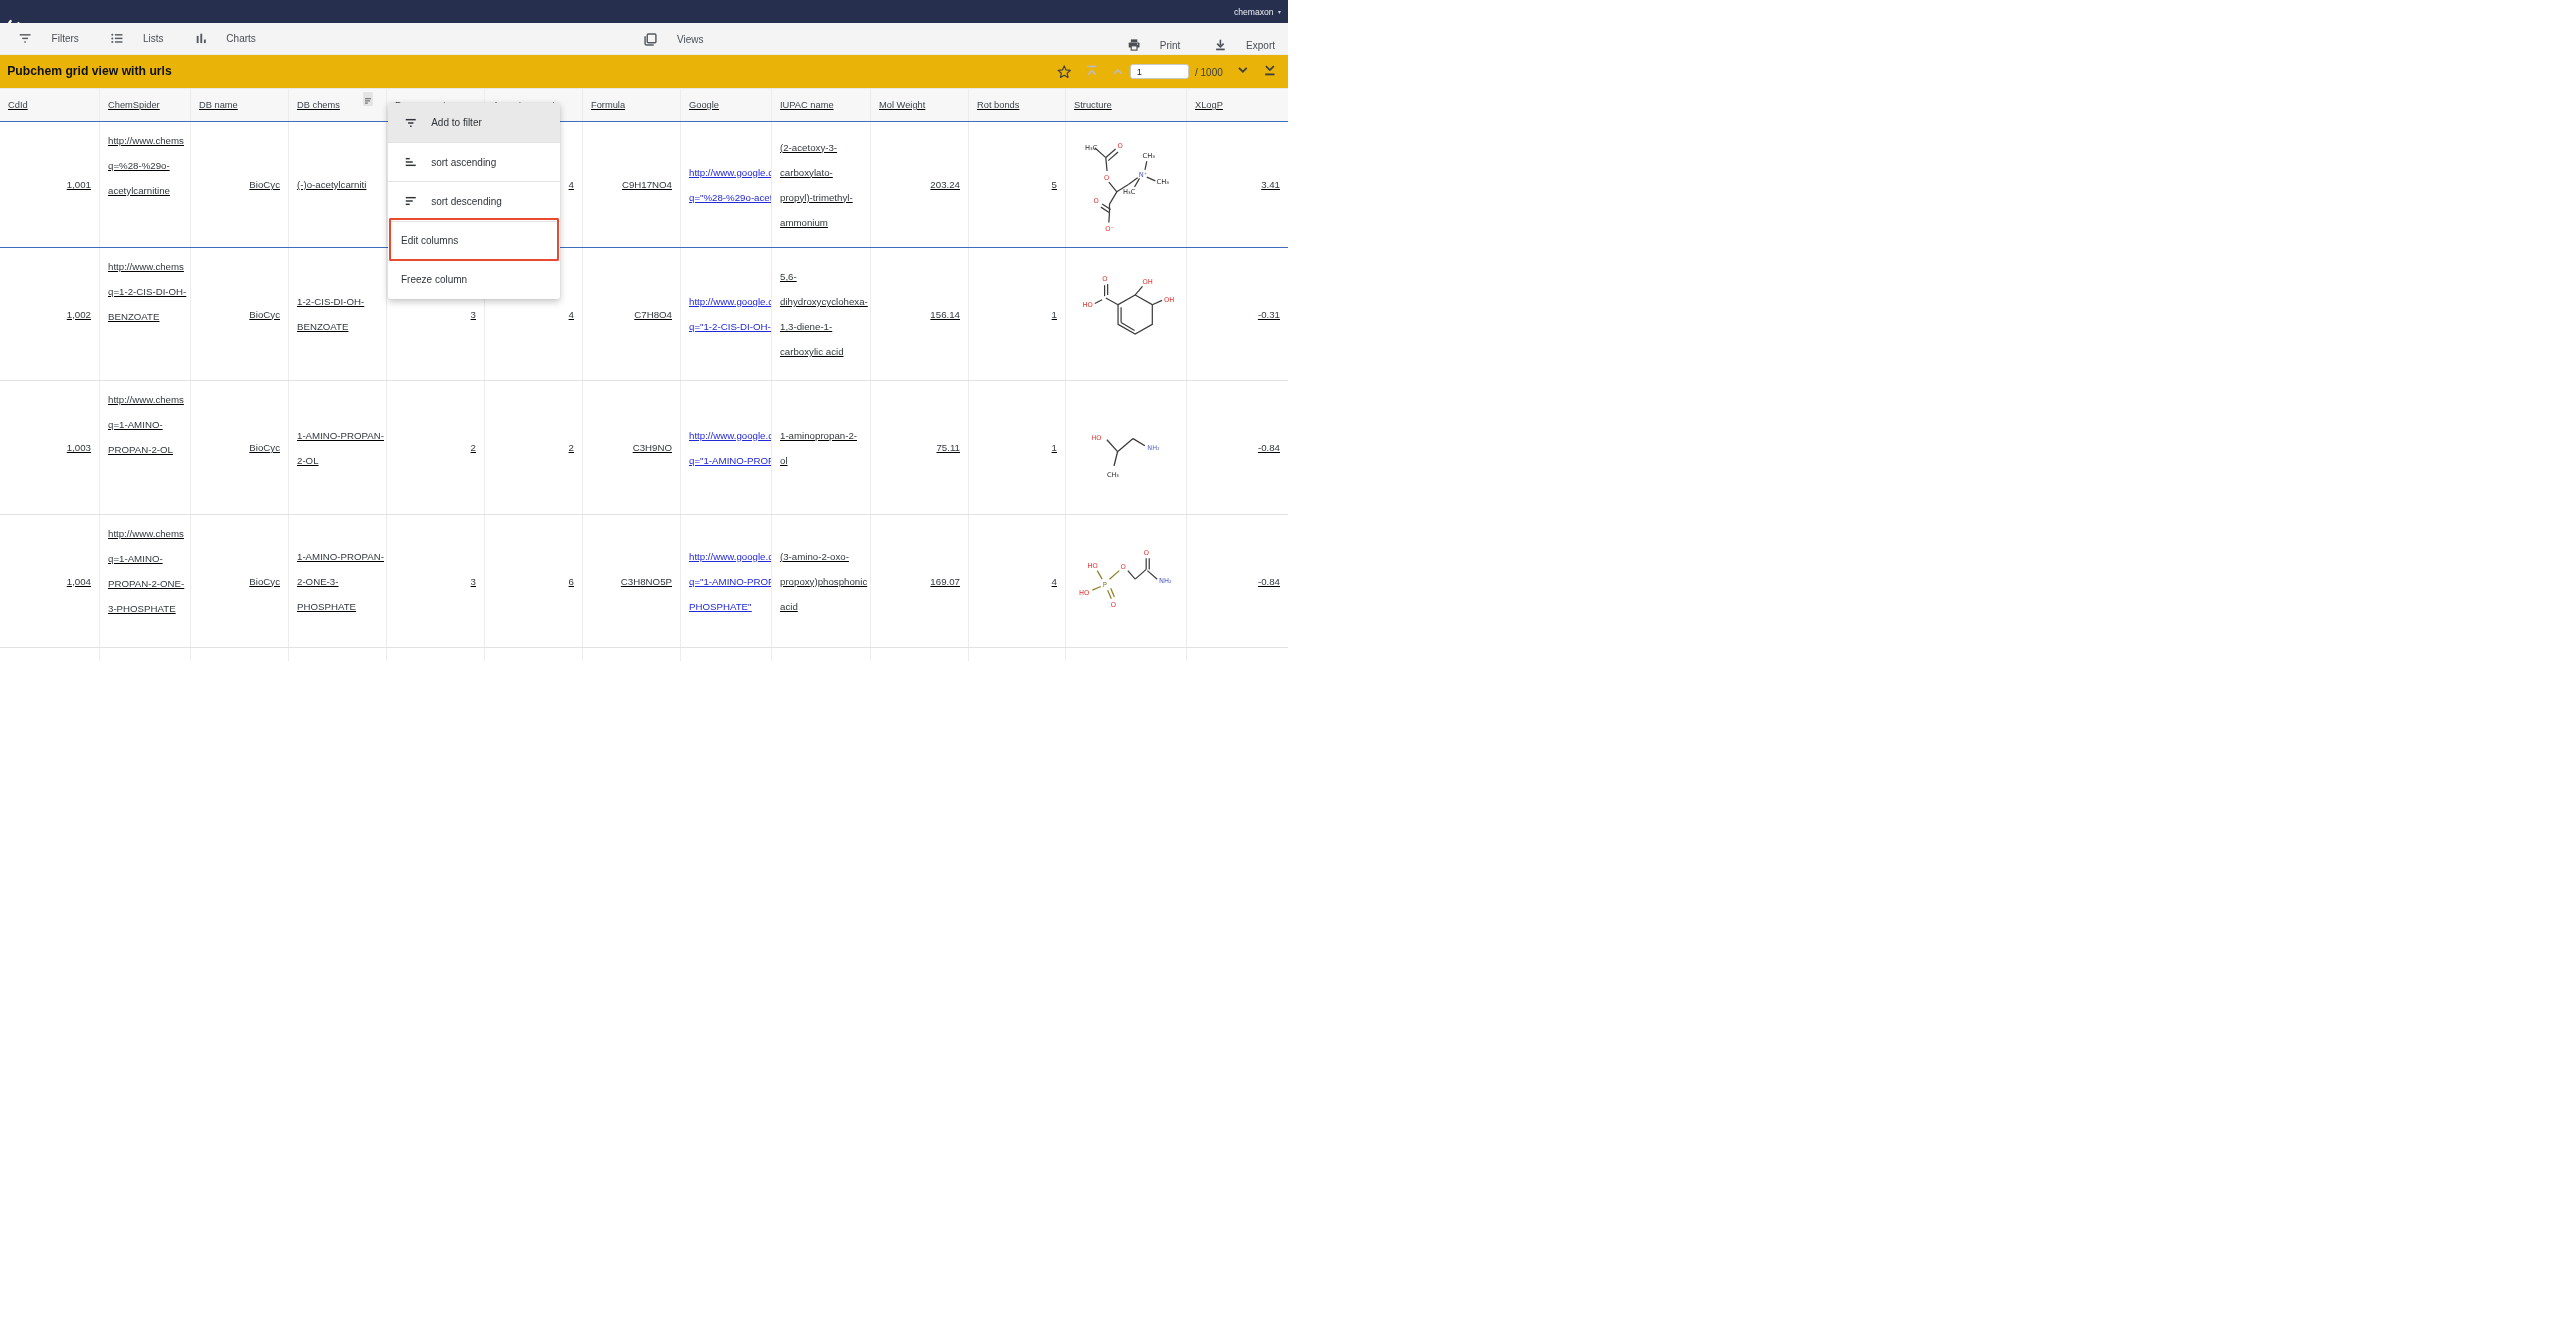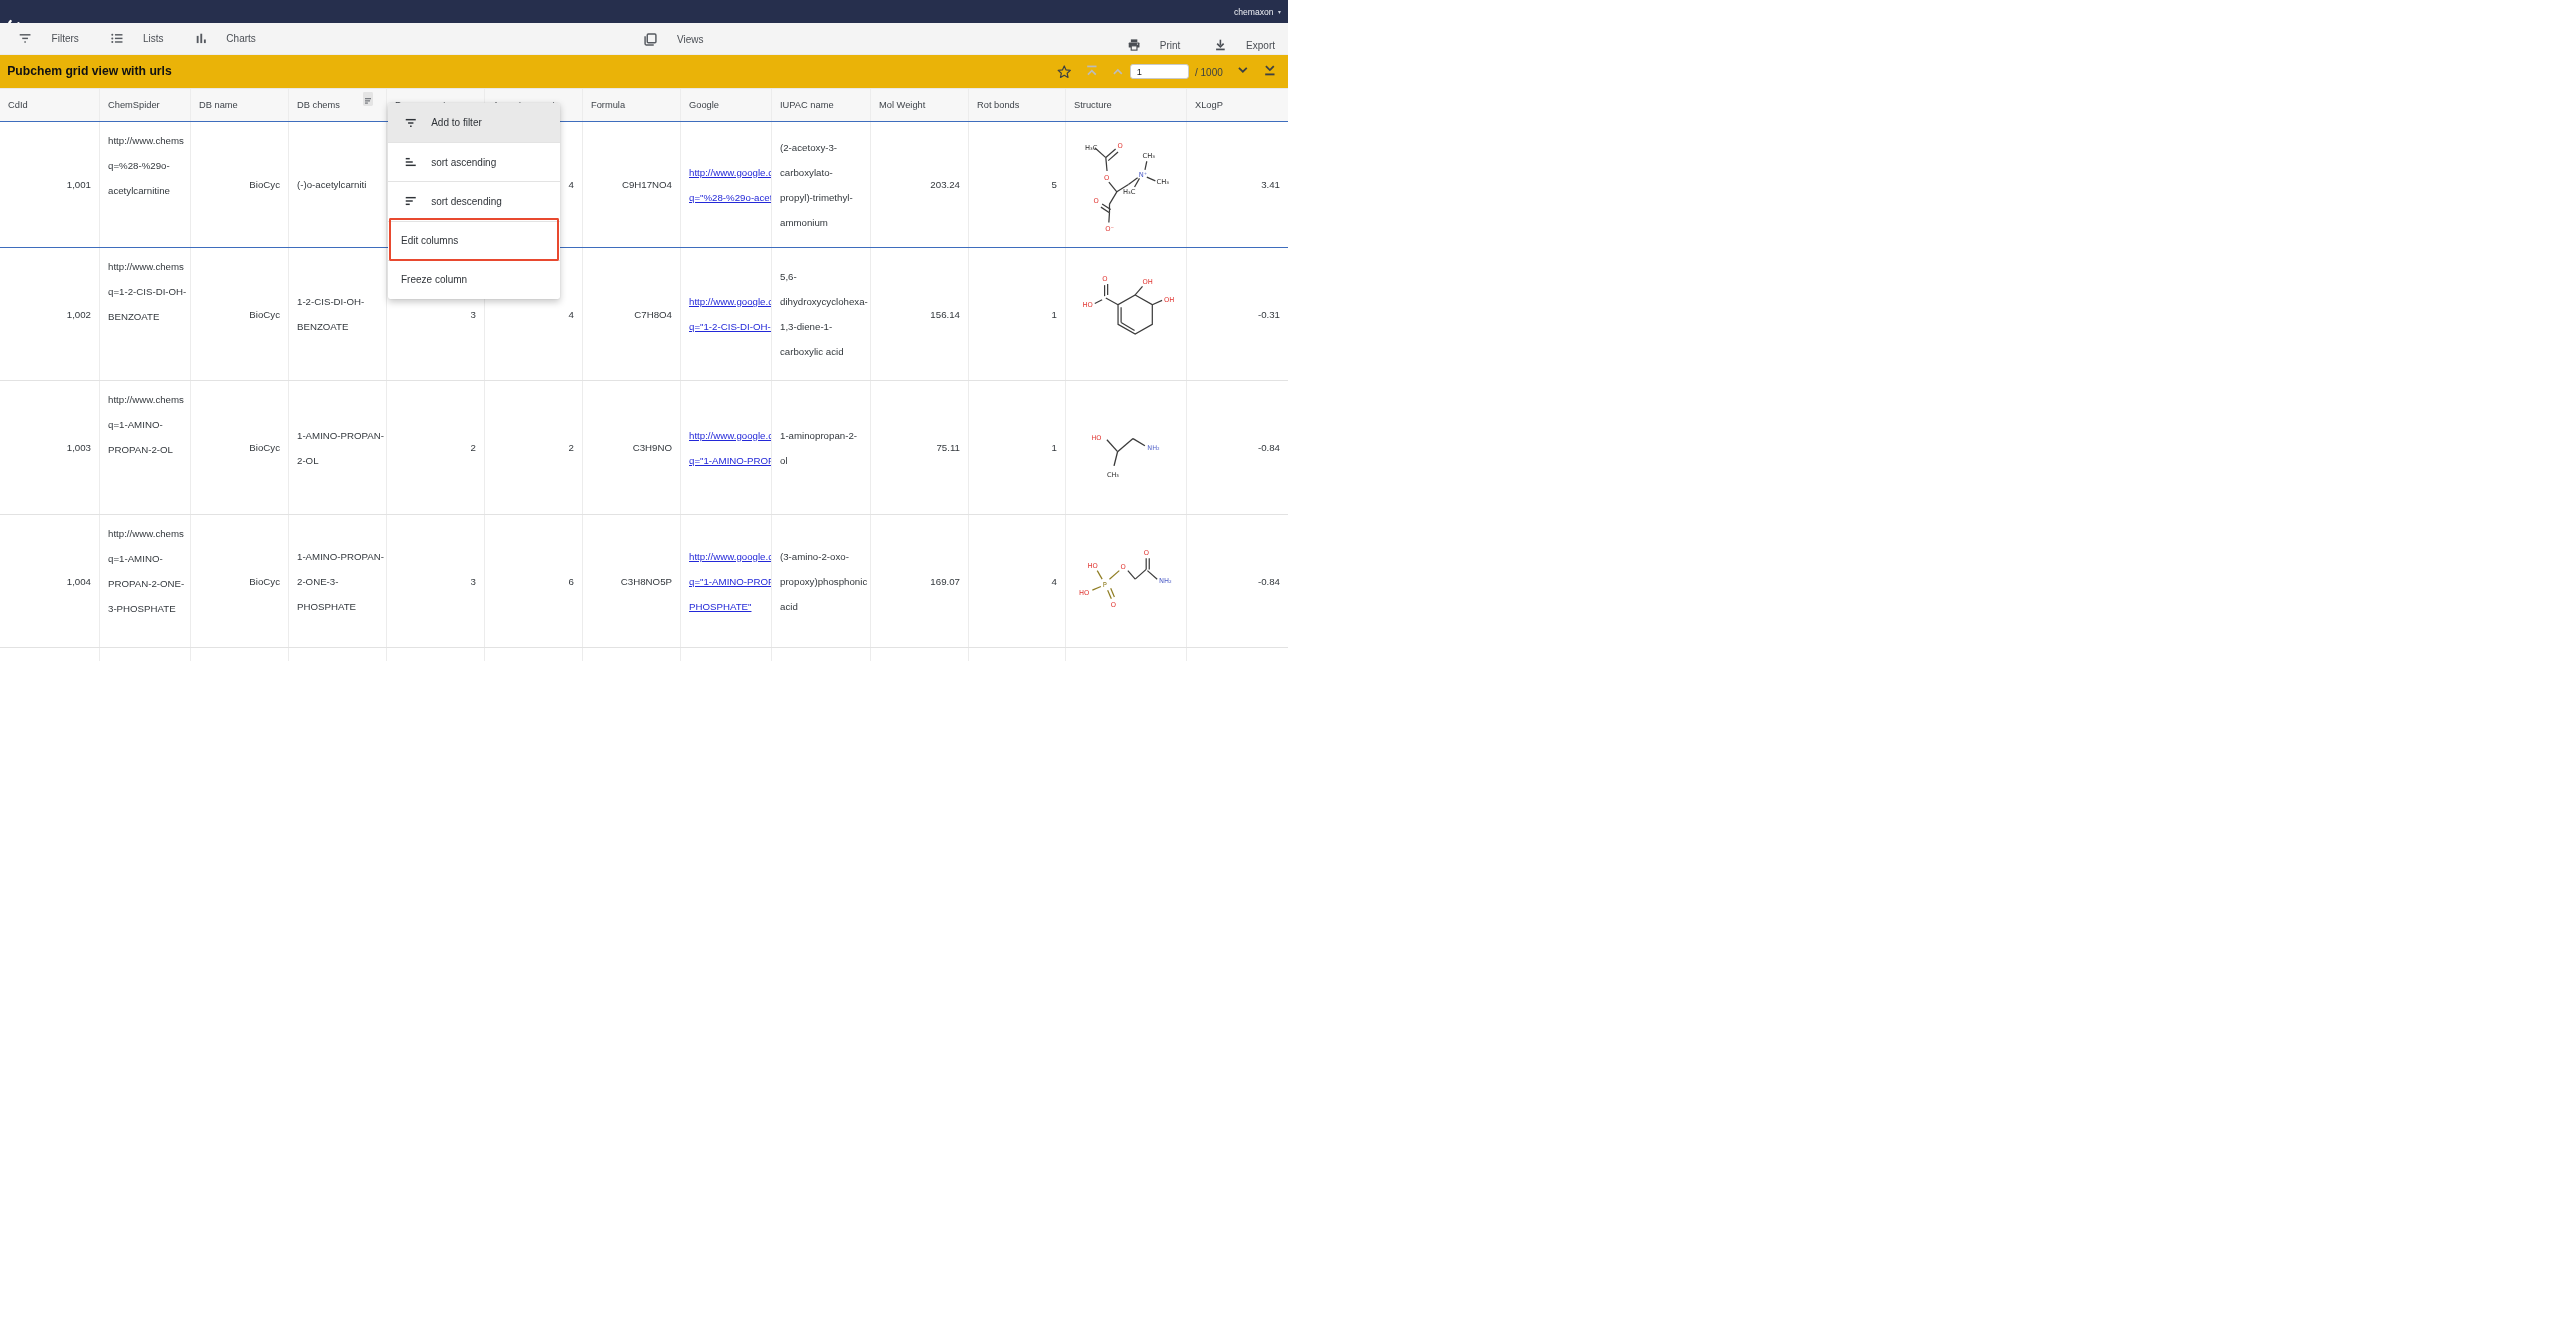--- a/index.html
+++ b/index.html
@@ -33,21 +33,21 @@
   .first { left:34px; top:10px !important; }
   .prev { left:60px; top:10px !important; }
   .pageinput { position:absolute; left:79px; top:9.3px; width:59px; height:15px; border:0.7px solid #c9c9c9;
                border-radius:2.9px; font-size:9.3px; color:#202124; padding:0 5.8px;
                font-family:"Liberation Sans",sans-serif; outline:none; background:#fff; }
   .ptotal { position:absolute; left:144px; top:11.5px; font-size:10px; color:#3c4043; }
   .next { left:185px; top:10px !important; }
   .last { left:212px; top:9.3px !important; }
 
   
-  .table { position:relative; width:1288px; }
+  .table { position:relative; width:1288px;text-decoration:underline; }
   .trow, .hrow { display:flex; width:1288px; }
   .hrow { height:32px; background:#f7f7f7; }
   .cell, .hcell { border-right:0.7px solid #ececec; padding:0 8px; display:flex; align-items:center;
                   overflow:hidden; }
   .hcell { color:#3f444a; font-size:9.3px; align-items:center; }
   .cell { color:#33383d; font-size:9.7px; line-height:25px; white-space:pre; }
   .c0{width:100px}.c1{width:91px}.c2{width:98px}.c3{width:98px}.c4{width:98px}.c5{width:98px}
   .c6{width:98px}.c7{width:91px}.c8{width:99px}.c9{width:98px}.c10{width:97px}.c11{width:121px}
   .c12{flex:1; border-right:none;}
   .num { justify-content:flex-end; }

